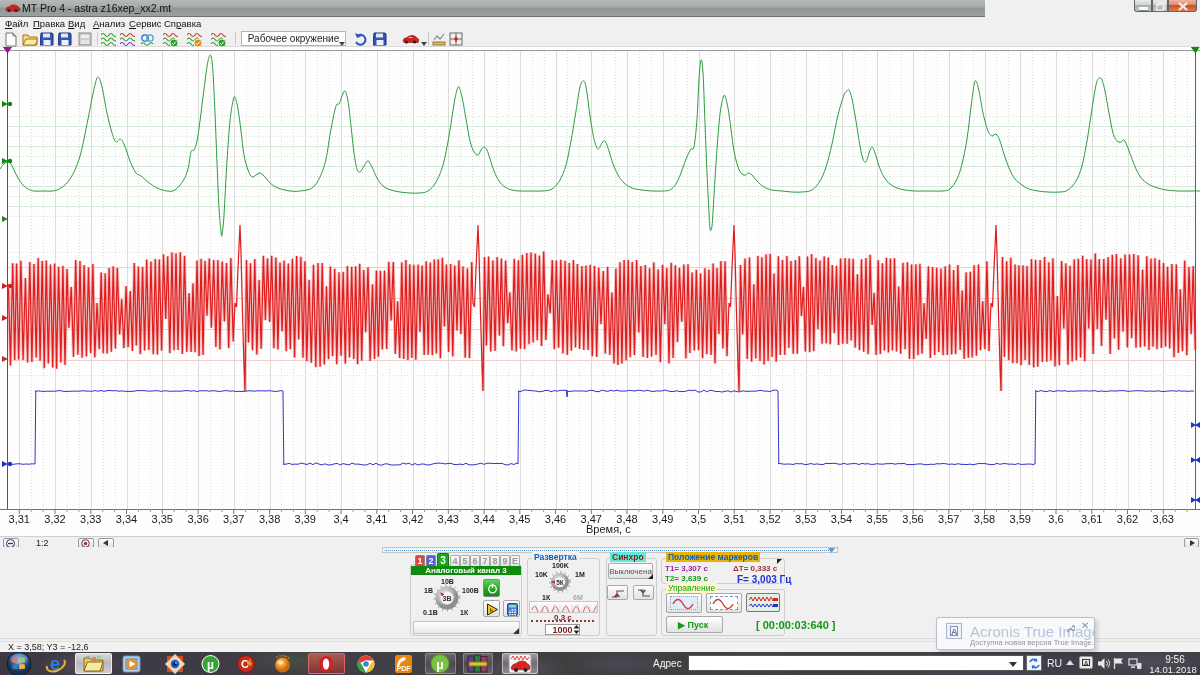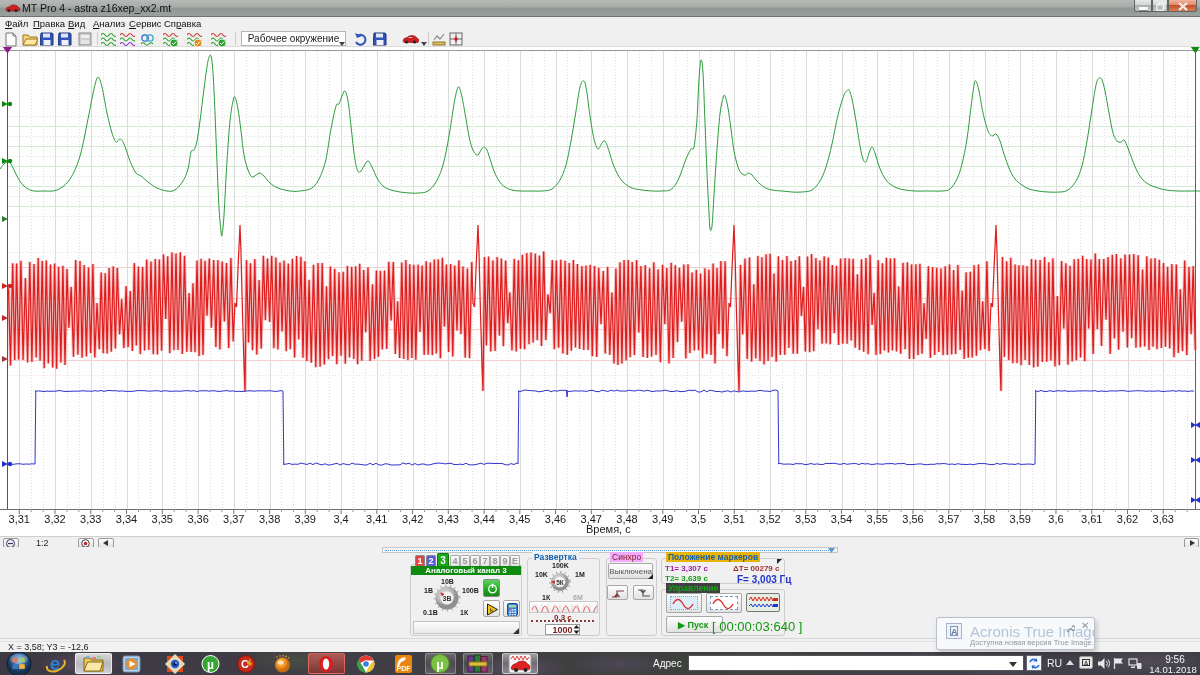--- a/index.html
+++ b/index.html
@@ -1,16 +1,16 @@
 <!DOCTYPE html>
 <html><head><meta charset="utf-8"><style>
 *{margin:0;padding:0;box-sizing:border-box}
 html,body{width:1200px;height:675px;overflow:hidden;font-family:"Liberation Sans",sans-serif;background:#f0f0f0}
 .abs{position:absolute}
-#titlebar{position:absolute;left:0;top:0;width:1200px;height:17px;
+#titlebar{position:absolute;left:0;top:0;width:985px;height:17px;
  background:linear-gradient(#b5bab7 0%,#a8adaa 40%,#8f9693 55%,#9aa19e 100%);
  border-bottom:1px solid #6c7370}
 #titlebar .ttl{position:absolute;left:22px;top:2px;font-size:10.5px;color:#111}
 .winbtn{position:absolute;top:0;height:12px;border:1px solid #5f6664;border-top:none;
  background:linear-gradient(#e8eae9 0%,#cfd3d1 45%,#a9afac 50%,#c4c9c6 100%)}
 #btnmin{left:1134px;width:18px;border-radius:0 0 0 3px}
 #btnmax{left:1152px;width:16px}
 #btncls{left:1168px;width:29px;border-radius:0 0 3px 0;
  background:linear-gradient(#f0b49e 0%,#e08969 45%,#c6512b 50%,#d67e52 100%)}
 #menubar{position:absolute;left:0;top:17px;width:1071px;height:13px;background:#f0f0f0;font-size:9.5px;color:#111}
@@ -613,42 +613,42 @@
 <path d="M2 6 q2.6 -8 5.2 0 q2.6 8 5.2 0 q2.6 -8 5.2 0 q2.6 8 5.2 0 q2.6 -8 5.2 0 q2.6 8 5.2 0 q2.6 -8 5.2 0 q2.6 8 5.2 0 q2.6 -8 5.2 0 q2.6 8 5.2 0 q2.6 -8 5.2 0 q2.6 8 5.2 0 q2.6 -8 5.2 0" fill="none" stroke="#e05555" stroke-width="0.9"></path>
       </svg></div>
     <div class="abs" style="left:554px;top:60px;font-size:8px;font-weight:bold;color:#8b1a1a">0,3 с</div>
     <div class="abs" style="left:531px;top:67px;width:63px;height:2px;border-top:2px dotted #8b3a3a"></div>
     <div class="abs" style="left:545px;top:71px;width:35px;height:11px;background:#fff;border:1px solid #999;font-size:9px;font-weight:bold;color:#7a2020;text-align:center;line-height:10px">1000</div>
 <svg class="abs" style="left:573px;top:72px" width="7" height="9" viewBox="0 0 7 9">
       <path d="M3.5 0 L6.5 3.5 H0.5 Z" fill="#222"></path>
       <path d="M3.5 9 L6.5 5.5 H0.5 Z" fill="#222"></path>
     </svg>
     <div class="group" style="left:606px;top:5px;width:51px;height:78px"></div>
-    <div class="abs" style="left:610px;top:-1px;background:#f0abfc;padding:0 2px;font-size:8.5px;font-weight:normal;color:#8b2020">Синхро</div>
-    <div class="btn" style="left:608px;top:10px;width:45px;height:16px;font-size:8px;color:#555;text-align:right;line-height:15px">Выключена</div>
+    <div class="abs" style="left:610px;top:-1px;background:#5eead4;padding:0 2px;font-size:8.5px;font-weight:bold;color:#8b2020">Синхро</div>
+    <div class="btn" style="left:608px;top:10px;width:45px;height:16px;font-size:8px;color:#555;text-align:center;line-height:15px">Выключена</div>
 <div class="abs" style="left:648px;top:21px;width:0;height:0;border-left:5px solid transparent;border-bottom:5px solid #222"></div>
     <div class="btn" style="left:607px;top:32px;width:21px;height:15px">
 <svg class="abs" style="left:4px;top:2px" width="13" height="11" viewBox="0 0 13 11">
         <path d="M0 9 h5 v-6 h7 M5 6 l-2.5 3 M5 6 l2.5 3" stroke="#7a3a3a" stroke-width="1.2" fill="none"></path>
       </svg>
     </div>
     <div class="btn" style="left:633px;top:32px;width:21px;height:15px">
 <svg class="abs" style="left:4px;top:2px" width="13" height="11" viewBox="0 0 13 11">
         <path d="M0 2 h5 v6 h7 M5 5 l-2.5 -3 M5 5 l2.5 -3" stroke="#555" stroke-width="1.2" fill="none"></path>
       </svg>
     </div>
     <div class="group" style="left:661px;top:5px;width:124px;height:26px"></div>
     <div class="abs" style="left:666px;top:-1px;background:#eab308;padding:0 2px;font-size:8.5px;font-weight:bold;color:#1560b0">Положение маркеров</div>
     <div class="abs" style="left:777px;top:6px;width:0;height:0;border-left:5px solid transparent;border-bottom:5px solid #222;transform:rotate(180deg)"></div>
     <div class="abs" style="left:665px;top:11px;font-size:8px;font-weight:bold;color:#a020a0">T1= 3,307 с</div>
-    <div class="abs" style="left:733px;top:11px;font-size:8px;font-weight:bold;color:#9b3030">ΔT= 00279 с</div>
+    <div class="abs" style="left:733px;top:11px;font-size:8px;font-weight:bold;color:#9b3030">ΔT= 0,333 с</div>
     <div class="abs" style="left:665px;top:21px;font-size:8px;font-weight:bold;color:#119911">T2= 3,639 с</div>
     <div class="abs" style="left:737px;top:21px;font-size:10px;font-weight:bold;color:#2233cc">F= 3,003 Гц</div>
     <div class="group" style="left:661px;top:36px;width:124px;height:47px"></div>
-    <div class="abs" style="left:666px;top:30px;background:#404040;padding:0 2px;font-size:8.5px;font-weight:bold;color:#18a018">Управление</div>
+    <div class="abs" style="left:666px;top:30px;background:#fef9c3;padding:0 2px;font-size:8.5px;font-weight:normal;color:#18a018">Управление</div>
     <div class="btn" style="left:666px;top:40px;width:36px;height:20px">
 <div class="abs" style="left:3px;top:2px;width:28px;height:14px;background:#ddeef8;border:1px dotted #88aacc">
 <svg width="28" height="14" viewBox="0 0 28 14">
           <path d="M2 7 q5 -9 10 0 t10 0" fill="none" stroke="#dd3333" stroke-width="1.4"></path>
         </svg></div>
     </div>
     <div class="btn" style="left:706px;top:40px;width:36px;height:20px">
 <div class="abs" style="left:3px;top:2px;width:28px;height:14px;background:#fff;border:1px dashed #7799bb">
 <svg width="28" height="14" viewBox="0 0 28 14">
           <path d="M2 7 q5 -9 10 0 t10 0" fill="none" stroke="#dd3333" stroke-width="1.4"></path>
@@ -658,21 +658,21 @@
 <svg class="abs" style="left:2px;top:2px" width="29" height="14" viewBox="0 0 29 14">
 <path d="M0 4 l2 -3 l2 4 l2 -4 l2 4 l2 -4 l2 4 l2 -4 l2 4 l2 -4 l2 4 l2 -4 l2 4 l2 -3" fill="none" stroke="#dd2222" stroke-width="1"></path>
 <path d="M0 10 l2 -2 l2 3 l2 -3 l2 3 l2 -3 l2 3 l2 -3 l2 3 l2 -3 l2 3 l2 -3 l2 3 l2 -2" fill="none" stroke="#2233cc" stroke-width="1"></path>
 <rect x="24" y="2" width="5" height="3" fill="#dd2222"></rect>
         <rect x="24" y="8" width="5" height="3" fill="#2233cc"></rect>
       </svg>
     </div>
     <div class="btn" style="left:666px;top:63px;width:57px;height:17px;text-align:center">
 <span style="position:absolute;left:11px;top:3px;font-size:9px;font-weight:bold;color:#119911">▶ Пуск</span>
     </div>
-    <div class="abs" style="left:712px;top:66px;font-size:13px;font-weight:normal;color:#119911">[ 00:00:03:640 ]</div>
+    <div class="abs" style="left:756px;top:66px;font-size:11px;font-weight:bold;color:#119911">[ 00:00:03:640 ]</div>
 </div>
 <div id="panelsep"></div>
 <div id="statusbar">
     <span style="position:absolute;left:8px;top:0px">X = 3,58; Y3 = -12,6</span>
   </div>
 <div id="taskbar">
     <div class="wall"></div>
     <svg class="abs" style="left:6px;top:-1px" width="26" height="26" viewBox="0 0 26 26">
 <defs>
         <radialGradient id="orb" cx="0.5" cy="0.35">

